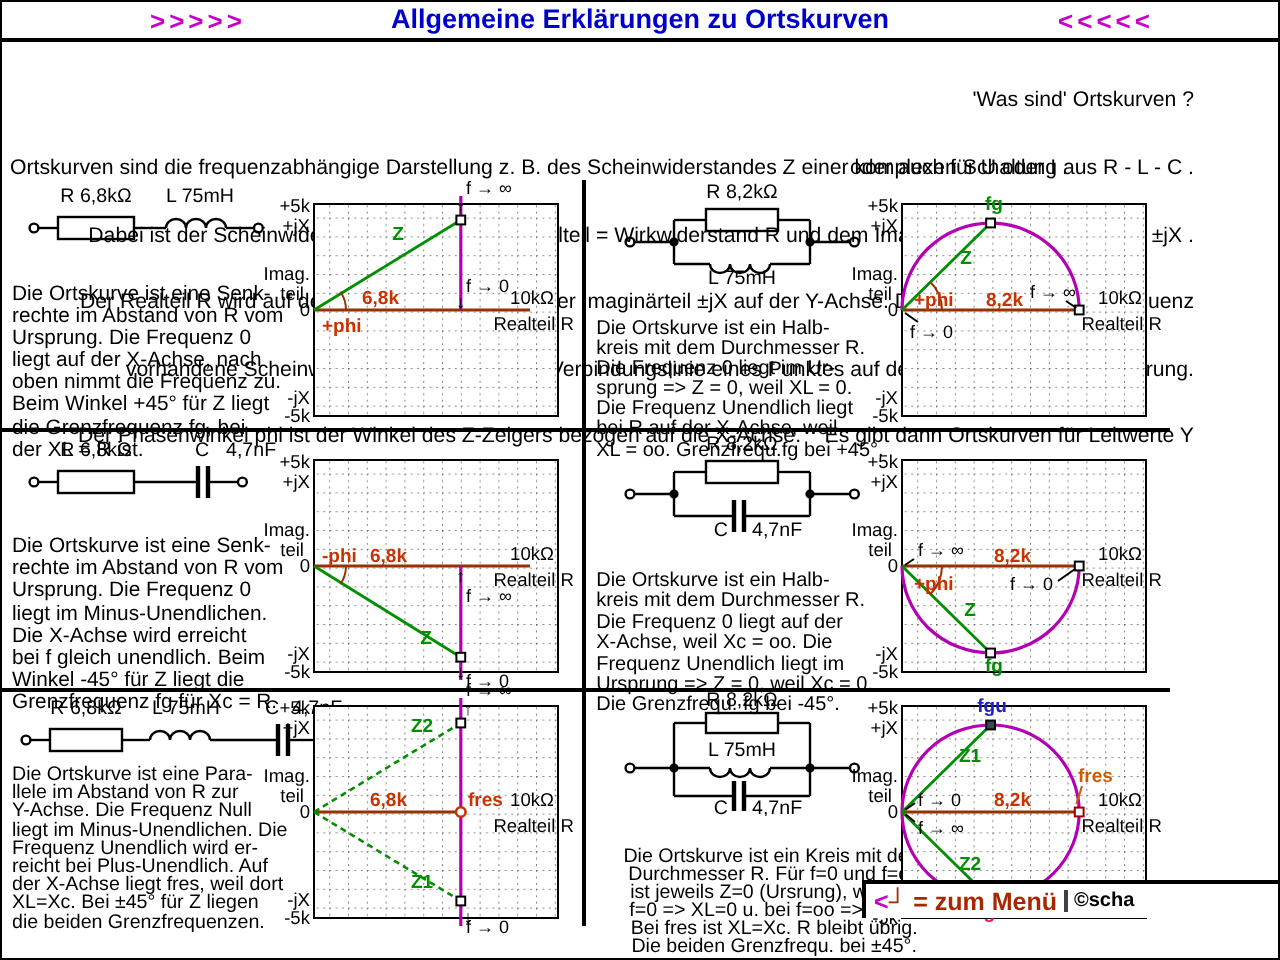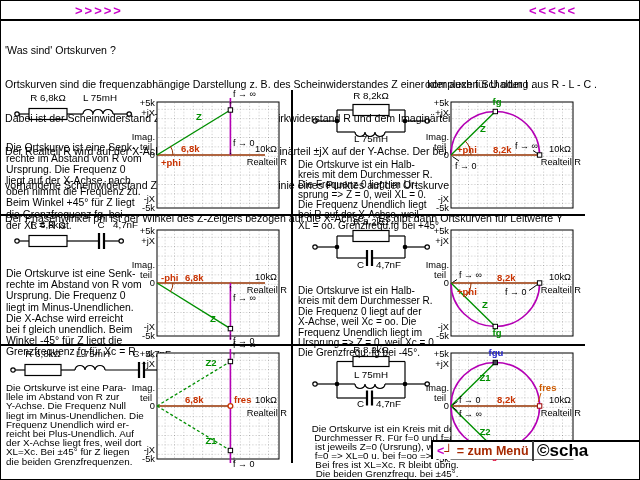--- a/index.html
+++ b/index.html
@@ -6,21 +6,21 @@
   .page{position:relative;width:640px;height:480px;background:#fff;border:1px solid #000;
         font-family:"Liberation Sans","DejaVu Sans",sans-serif;color:#000;overflow:hidden;box-sizing:border-box;}
   
   .header{position:absolute;left:0;top:0;width:100%;height:20px;border-bottom:2px solid #000;
           display:flex;align-items:center;box-sizing:border-box;}
   .hdr-arrows{color:#c800c8;font-weight:bold;font-size:13px;letter-spacing:2px;}
   .hdr-left{position:absolute;left:74px;top:2px;}
   .hdr-right{position:absolute;right:62px;top:2px;}
   .hdr-title{position:absolute;left:0;right:0;text-align:center;top:1px;color:#0000cd;font-weight:bold;font-size:13.5px;}
   
-  .intro{position:absolute;left:4px;top:22px;white-space:pre;font-size:10.6px;line-height:11.2px;}
+  .intro{position:absolute;left:4px;top:22px;white-space:pre;font-size:10.6px;line-height:11.2px;text-align:right;}
   .intro div{white-space:pre;}
   .intro-line7{position:absolute;left:424px;top:77px;font-size:10.6px;white-space:pre;}
   
   .grid{position:absolute;left:0;top:89px;width:584px;}
   .row{display:flex;}
   .panel{position:relative;width:320px;box-sizing:border-box;}
   .pl{border-right:2px solid #000;}
   .rb{border-bottom:2px solid #000;}
   .r1{height:126px;} .r2{height:130px;} .r3{height:117px;}
   .desc{position:absolute;white-space:pre-line;color:#000;margin-top:15px;}
@@ -38,29 +38,30 @@
   .clab{font-size:9.8px;fill:#000;}
   .redl{font-size:9.5px;fill:#c83200;font-weight:bold;}
   .grnl{font-size:9.5px;fill:#008f00;font-weight:bold;}
   .blkl{font-size:9px;fill:#000;}
   
   .footer{position:absolute;left:430px;top:439px;width:210px;height:19px;border-top:2px solid #000;
           border-left:2px solid #000;display:flex;align-items:center;background:#fff;box-sizing:border-box;}
   .menu-cell{width:95px;font-weight:bold;font-size:12.5px;padding-left:4px;white-space:pre;cursor:pointer;}
   .menu-back{color:#c800c8;}
   .menu-enter,.menu-label{color:#a52800;}
-  .copy-cell{border-left:2px solid #404040;padding-left:3px;font-weight:bold;font-size:17px;color:#000;flex:1;}
+  .copy-cell{border-left:2px solid #404040;padding-left:3px;font-weight:bold;font-size:10px;color:#000;flex:1;}
 </style>
 </head>
 <body>
 
 <div class="page">
 
   <div class="header">
     <span class="hdr-arrows hdr-left">&gt;&gt;&gt;&gt;&gt;</span>
+    <span class="hdr-title">Allgemeine Erklärungen zu Ortskurven</span>
     <span class="hdr-arrows hdr-right">&lt;&lt;&lt;&lt;&lt;</span>
   </div>
 
   <div class="intro">
     <div>'Was sind' Ortskurven ?</div>
     <div>Ortskurven sind die frequenzabhängige Darstellung z. B. des Scheinwiderstandes Z einer komplexen Schaltung aus R - L - C .</div>
     <div>Dabei ist der Scheinwiderstand Z aufgeteilt in Realteil = Wirkwiderstand R und dem Imaginärteil = Blinwiderstand ±jX .</div>
     <div>Der Realteil R wird auf der X-Achse aufgetragen, der Imaginärteil ±jX auf der Y-Achse. Der bei der jeweiligen Frequenz</div>
     <div>vorhandene Scheinwiderstand Z ist dann die Verbindungslinie eines Punktes auf der Ortskurve mit dem Ursprung.</div>
     <div>Der Phasenwinkel phi ist der Winkel des Z-Zeigers bezogen auf die X-Achse.    Es gibt dann Ortskurven für Leitwerte Y</div>

